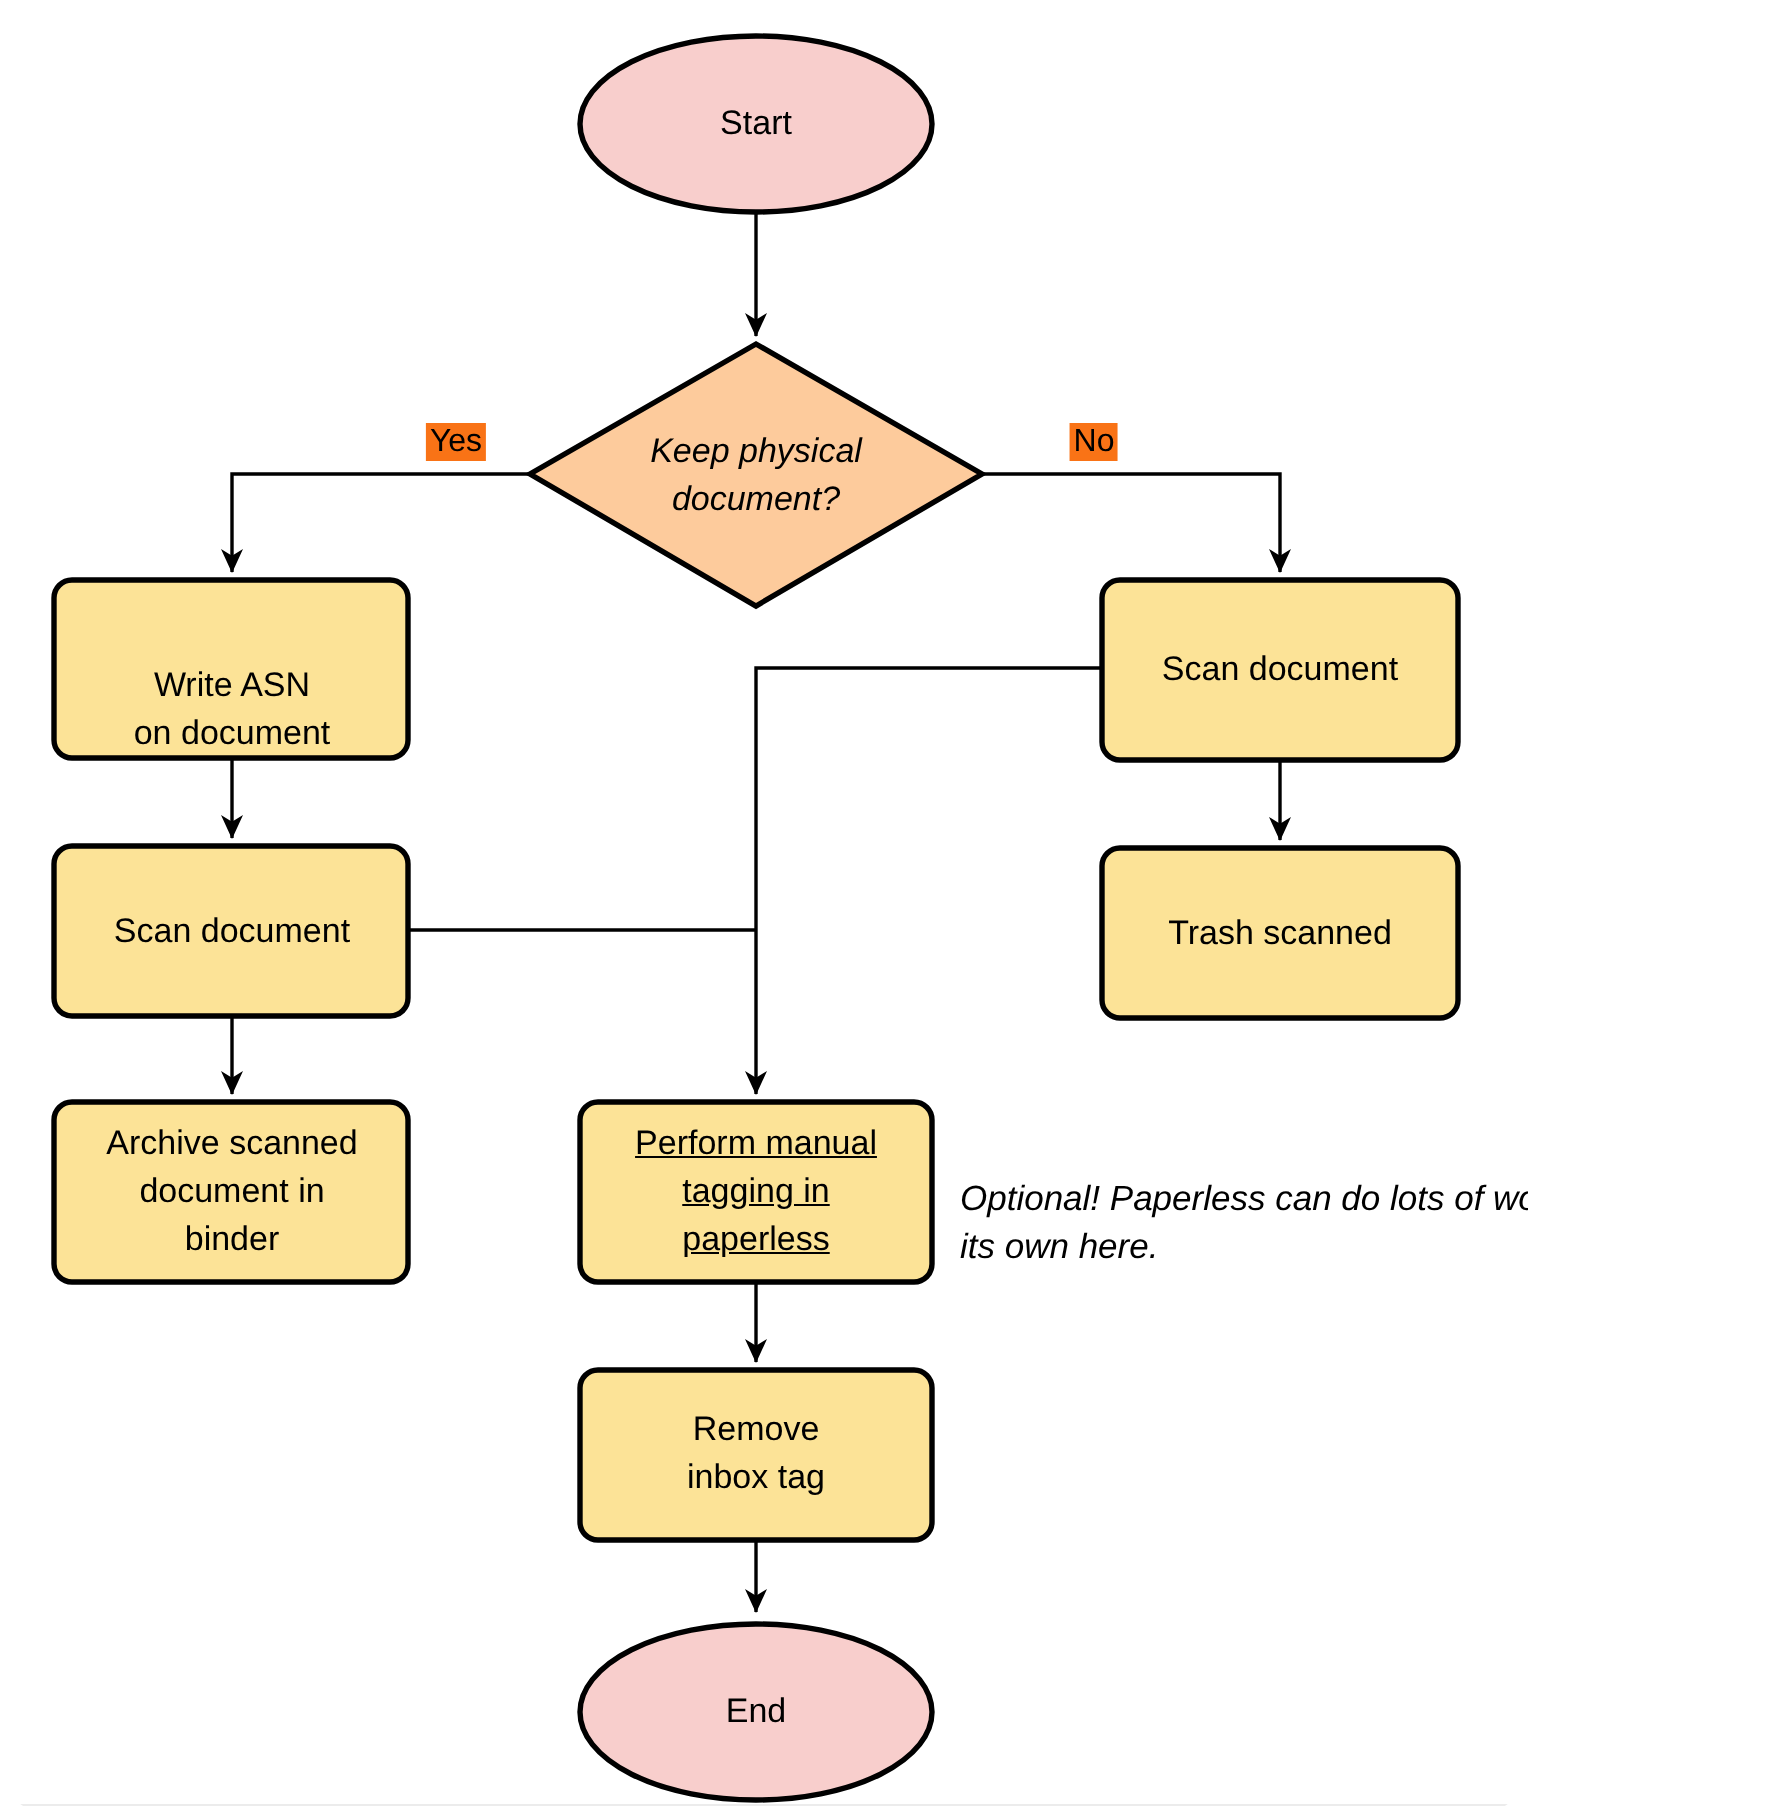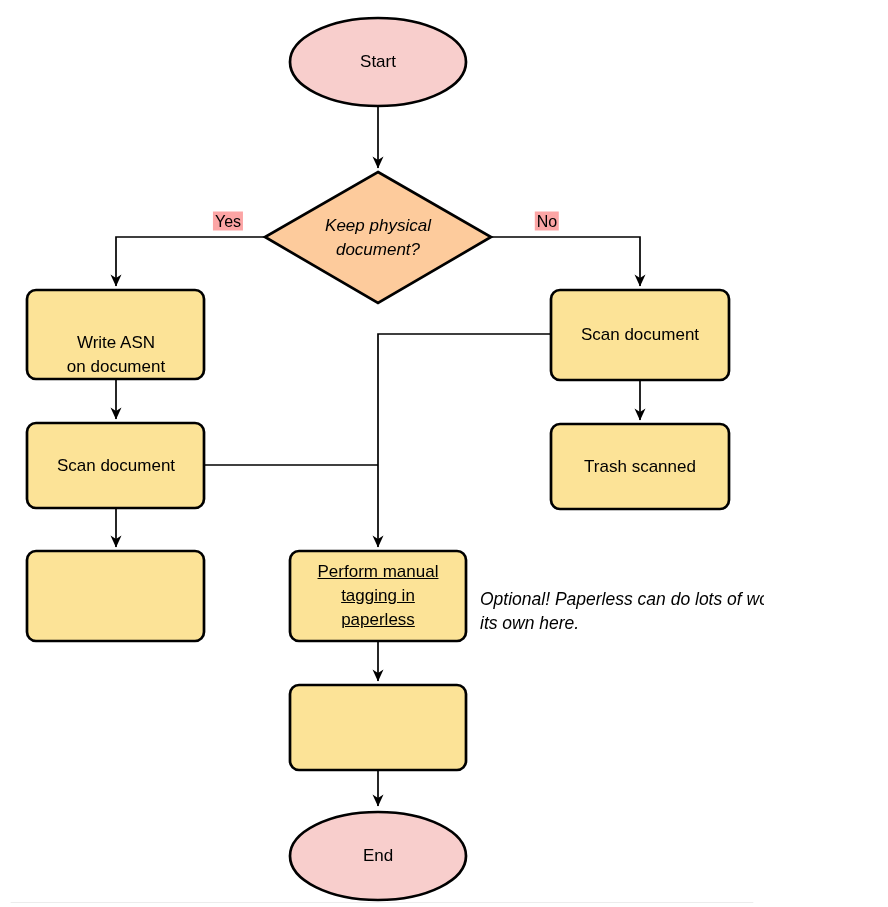--- a/index.html
+++ b/index.html
@@ -33,21 +33,21 @@
     font-size: 17px;
     line-height: 24px;
     color: var(--text, #000);
   }
   .edge-label {
     position: absolute;
     transform: translate(-50%, -50%);
     font-size: 16px;
     line-height: 19px;
     color: var(--text, #000);
-    background: #fca5a5;
+    background: #f97316;
     padding: 0 2px;
     text-align: center;
   }
   .note {
     position: absolute;
     left: 480px;
     top: 587px;
     width: 410px;
     font-size: 17.5px;
     line-height: 24px;
@@ -106,29 +106,34 @@
 
   <div class="edge-label" style="left:228px; top:221px;">Yes</div>
 
   <div class="edge-label" style="left:547px; top:221px;">No</div>
 
   <div class="label" style="left:116px; top:355px;">Write ASN
 on document</div>
 
   <div class="label" style="left:116px; top:466px;">Scan document</div>
 
+  <div class="label" style="left:116px; top:596px;">Archive scanned
+document in
+binder</div>
 
   <div class="label" style="left:640px; top:335px;">Scan document</div>
 
   <div class="label" style="left:640px; top:467px;">Trash scanned</div>
 
   <div class="label" style="left:378px; top:596px;text-decoration:underline;">Perform manual
 tagging in
 paperless</div>
 
+  <div class="label" style="left:378px; top:727px;">Remove
+inbox tag</div>
 
   <div class="label" style="left:378px; top:856px;">End</div>
 
   <div class="note">Optional! Paperless can do lots of work on
 its own here.</div>
 
   <div class="bottom-divider"></div>
 </div>
 
 </body></html>

